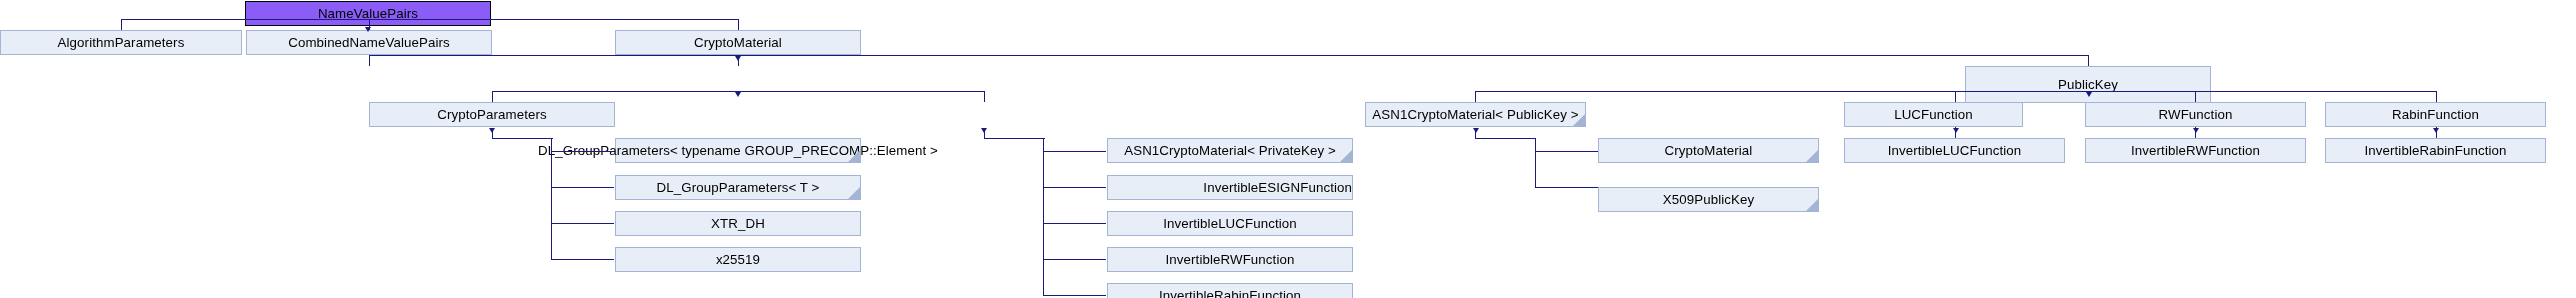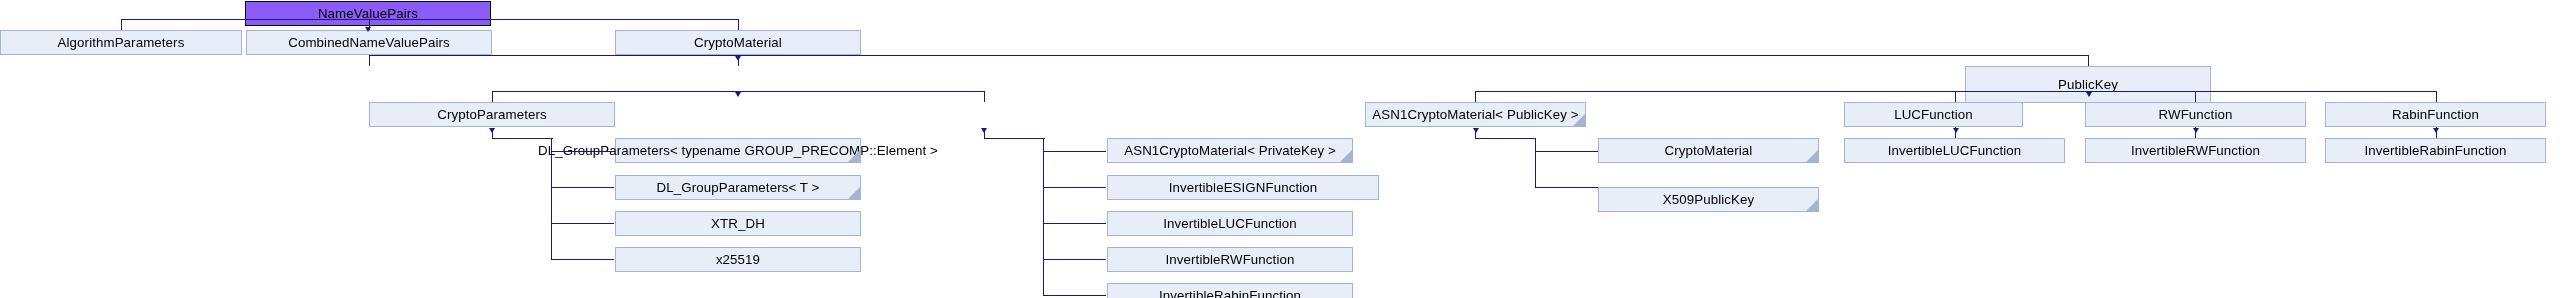--- a/index.html
+++ b/index.html
@@ -67,21 +67,21 @@
     </div>
     <div class="node derived" style="left: 2085px; top: 138px; width: 221px; height: 25px;">
       <span>InvertibleRWFunction</span>
     </div>
     <div class="node derived" style="left: 2325px; top: 138px; width: 221px; height: 25px;">
       <span>InvertibleRabinFunction</span>
     </div>
     <div class="node derived tmpl" style="left: 615px; top: 175px; width: 246px; height: 25px;">
       <span>DL_GroupParameters&lt; T &gt;</span>
     </div>
-    <div class="node derived" style="left: 1107px; top: 175px; width: 272px; height: 25px;">
+    <div class="node derived" style="left: 1107px; top: 175px; width: 246px; height: 25px; justify-content: flex-end;">
       <span>InvertibleESIGNFunction</span>
     </div>
     <div class="node derived tmpl" style="left: 1598px; top: 175px; width: 221px; height: 25px; margin-top: 12px;">
       <span>X509PublicKey</span>
     </div>
     <div class="node derived" style="left: 615px; top: 211px; width: 246px; height: 25px;">
       <span>XTR_DH</span>
     </div>
     <div class="node derived" style="left: 1107px; top: 211px; width: 246px; height: 25px;">
       <span>InvertibleLUCFunction</span>

